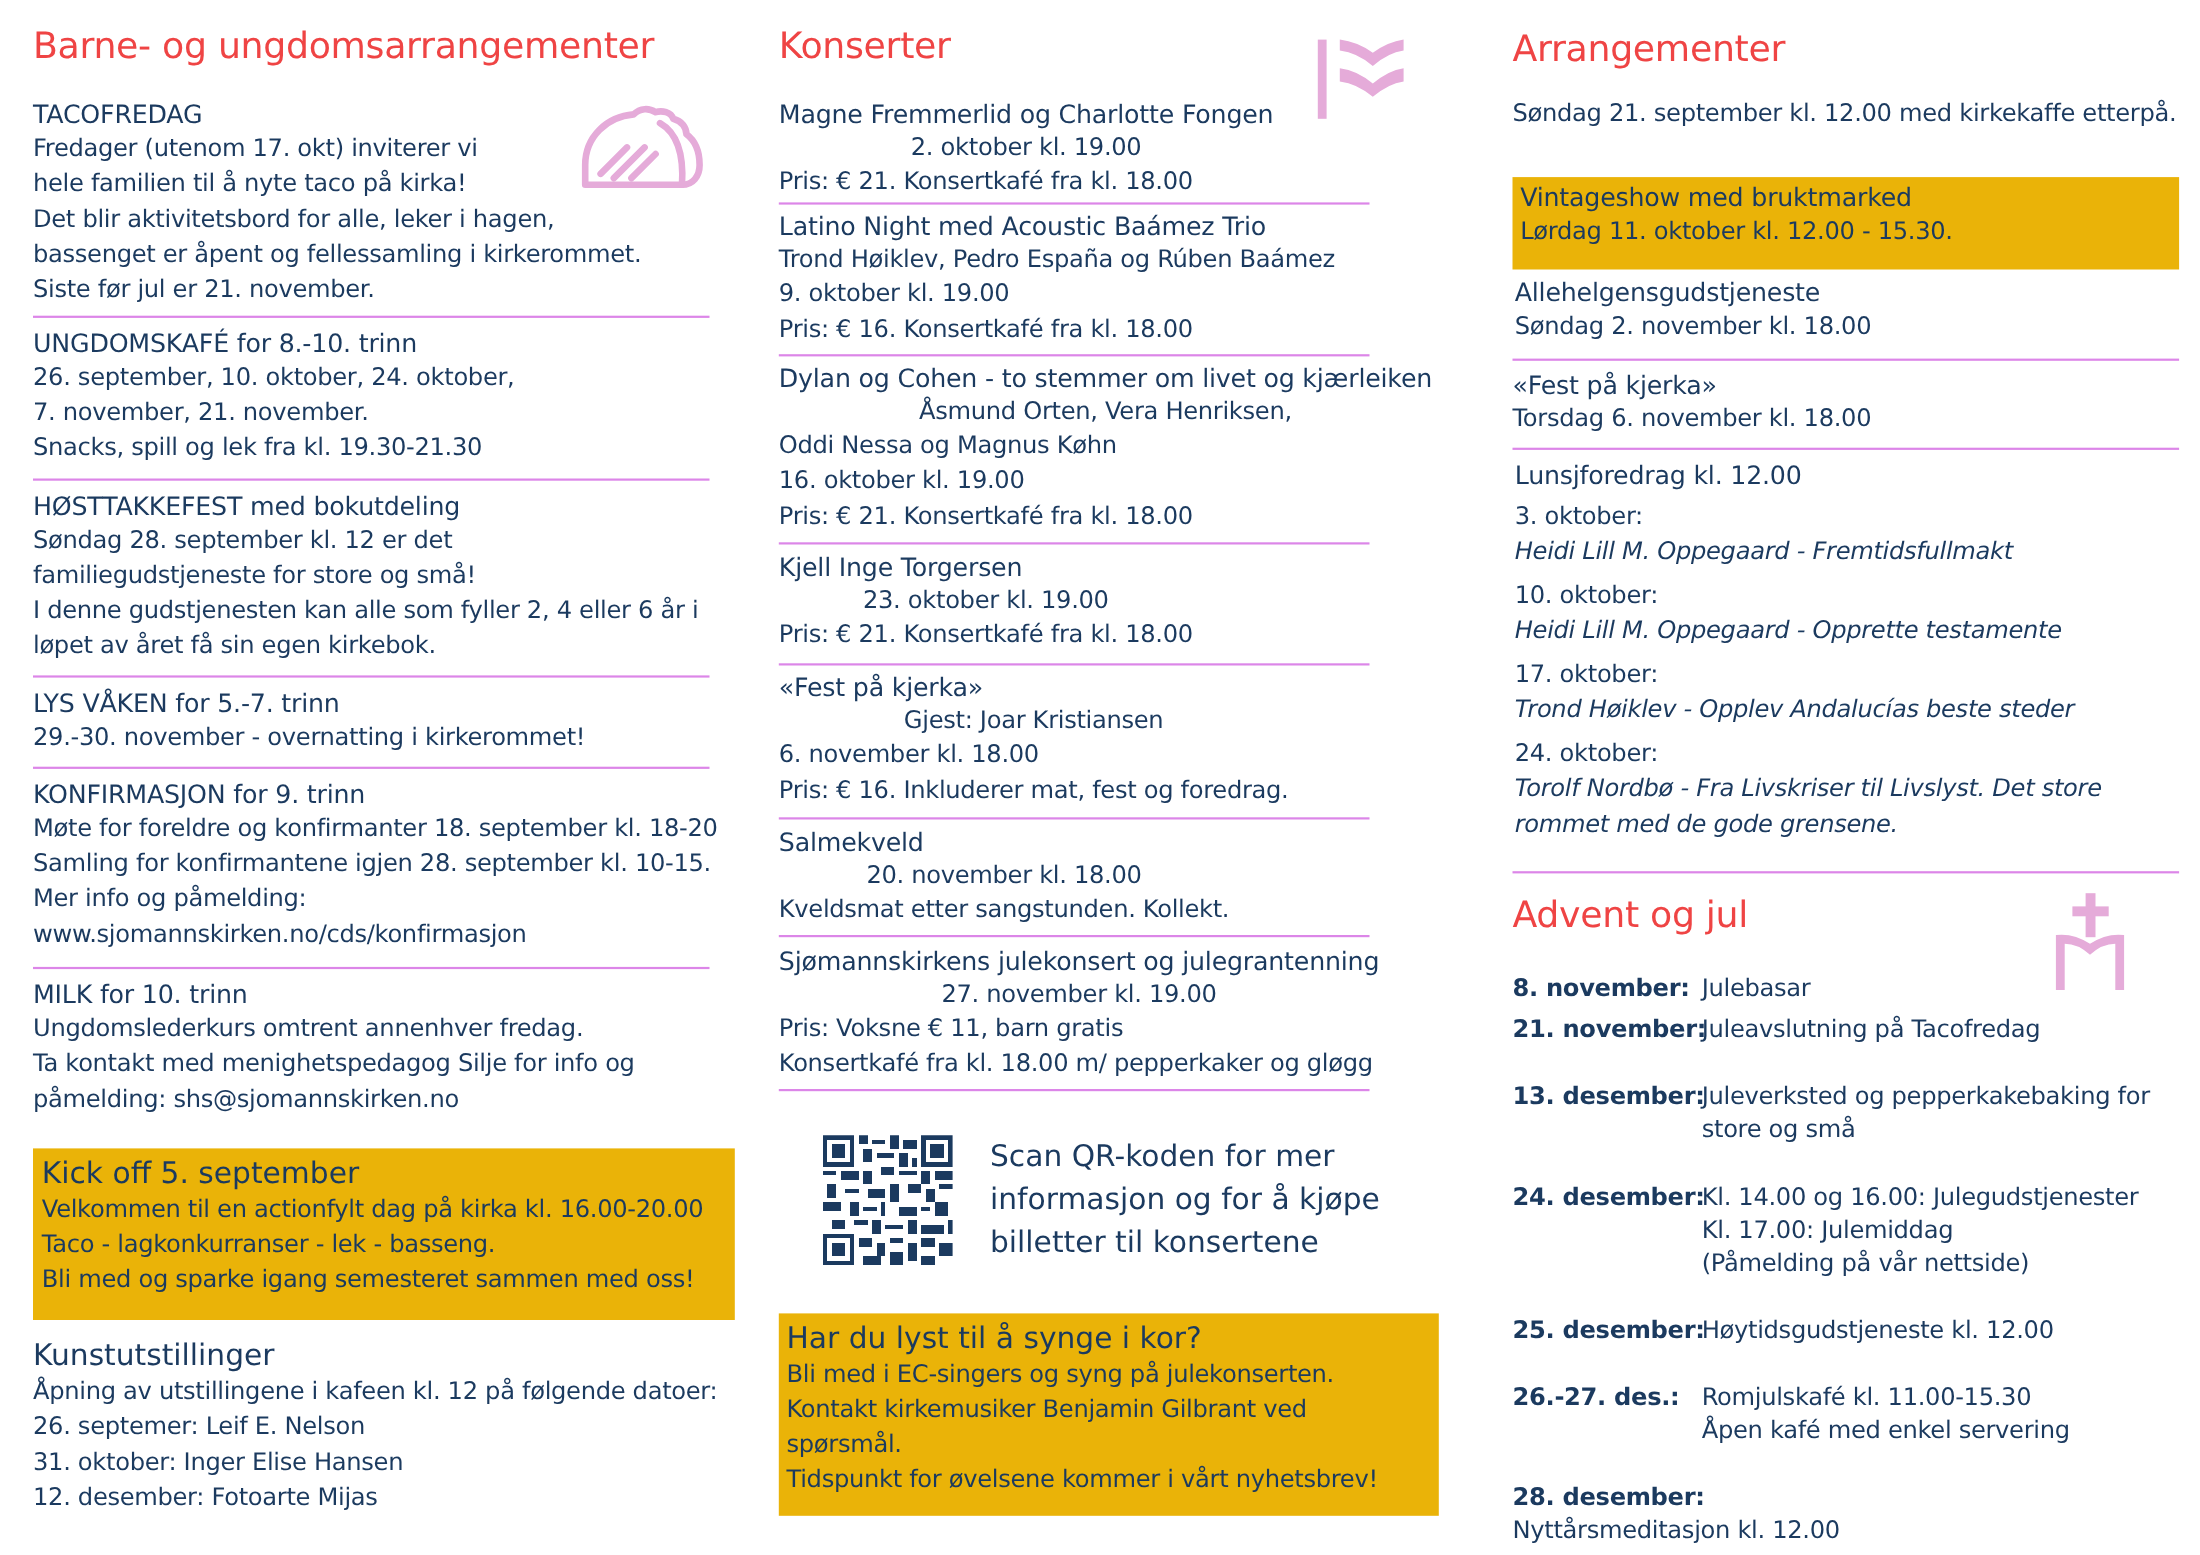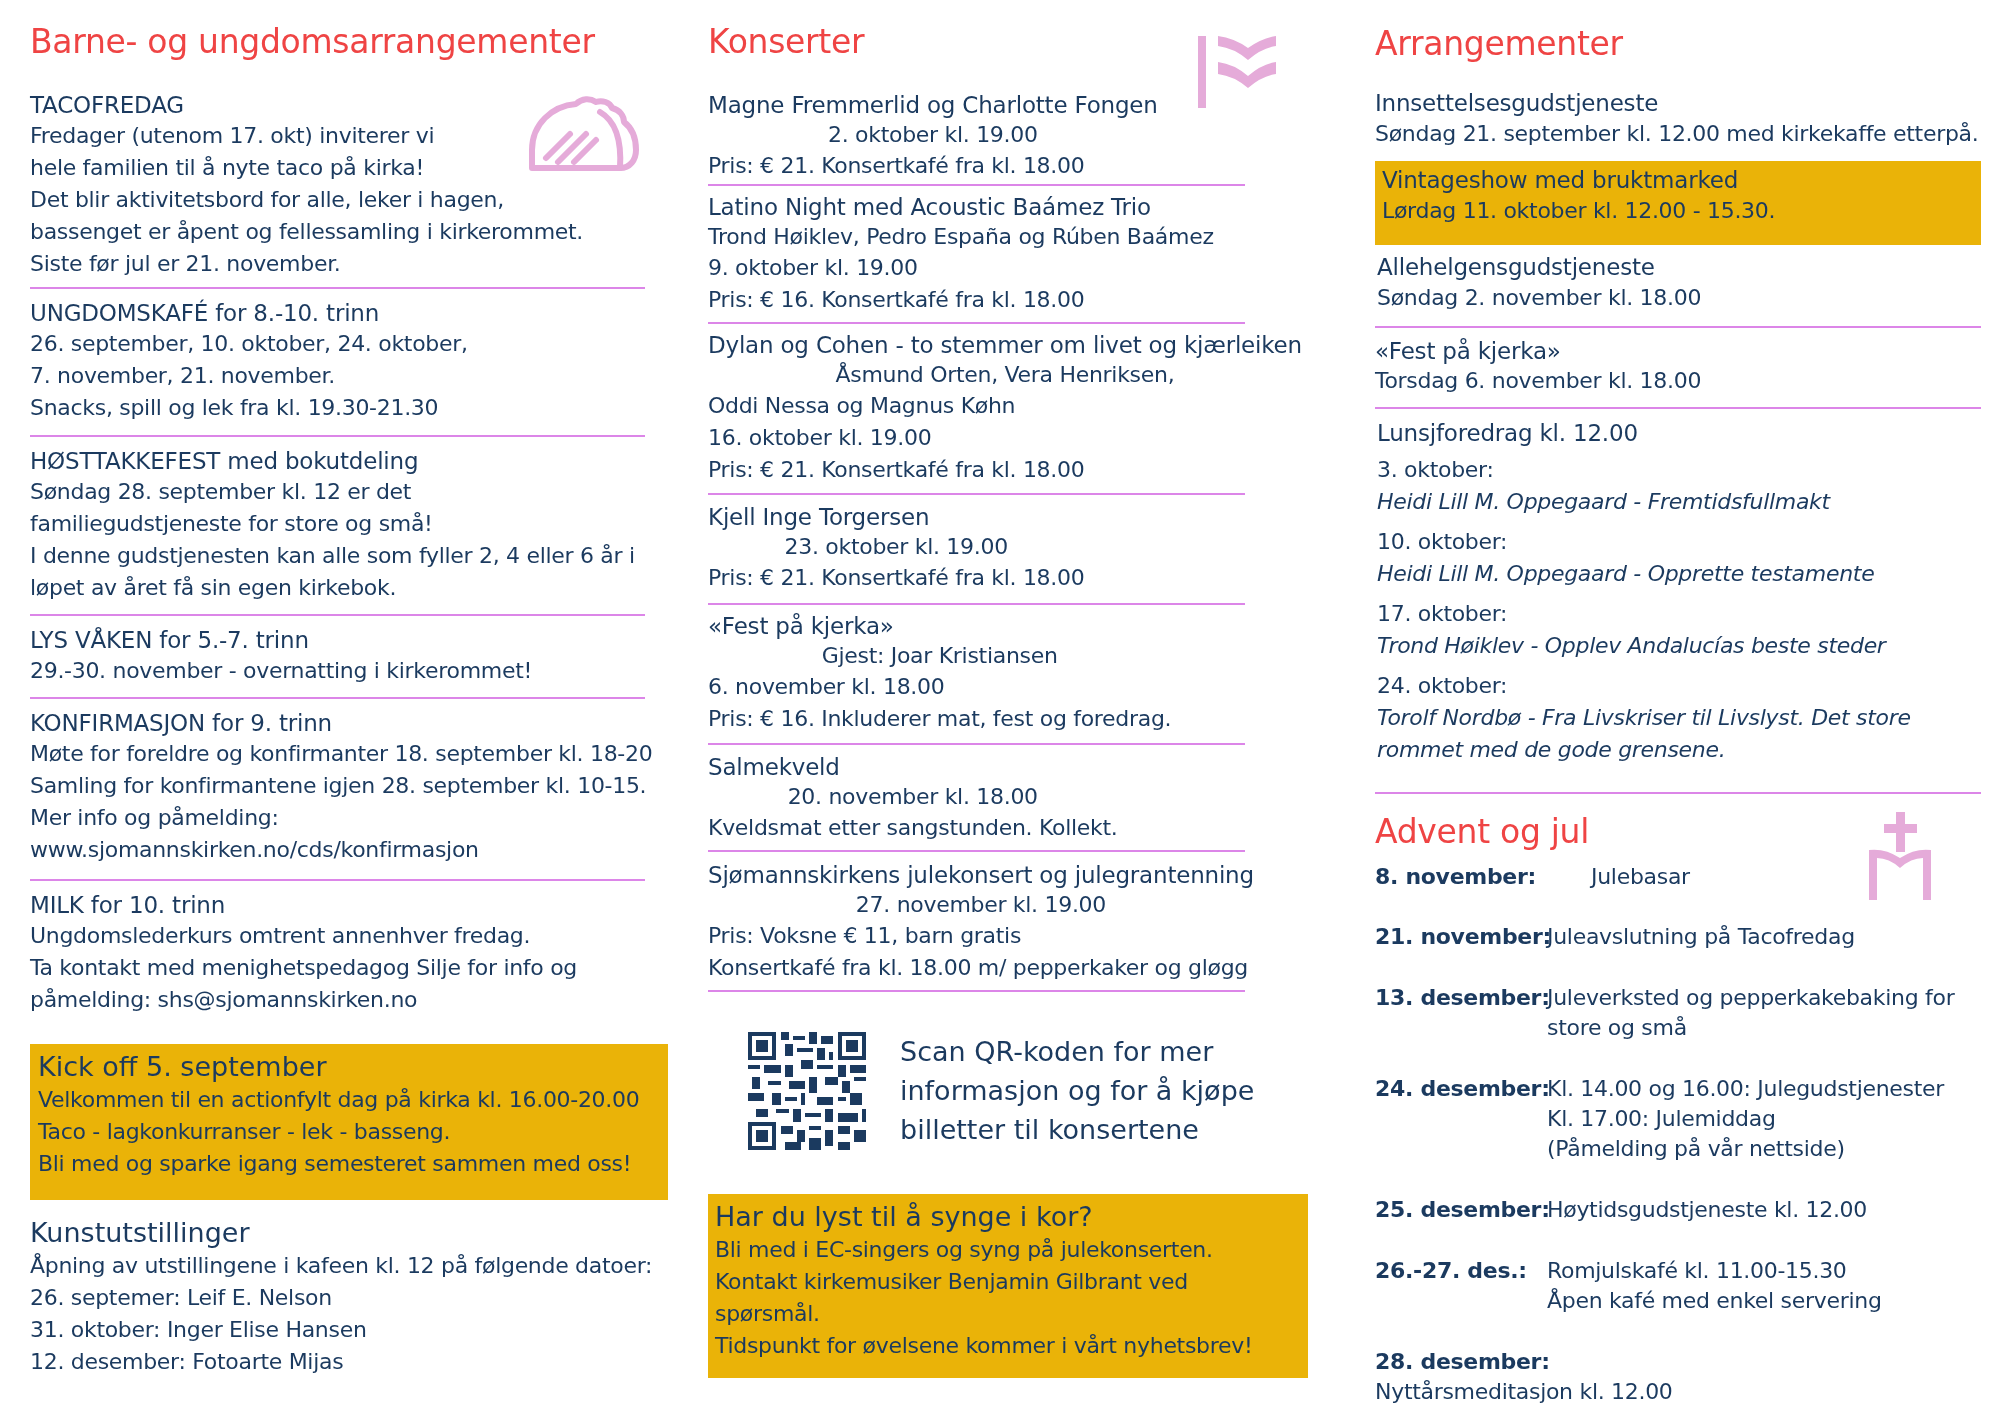--- a/index.html
+++ b/index.html
@@ -254,21 +254,20 @@
       <div class="line">spørsmål.</div>
       <div class="line">Tidspunkt for øvelsene kommer i vårt nyhetsbrev!</div>
     </div>
   </div>
 </div>
 
 <div class="col" id="col-right">
   <h1 class="section-title" style="top:24px;left:0;">Arrangementer</h1>
 
   <div class="block" style="top:88px;">
-    <div class="block-title">Innsettelsesgudstjeneste</div>
     <div class="line">Søndag 21. september kl. 12.00 med kirkekaffe etterpå.</div>
   </div>
 
   <div class="highlight" style="top:161px;left:0;width:606px;height:84px;">
     <div style="position:absolute;left:7px;top:4px;">
       <div class="block-title">Vintageshow med bruktmarked</div>
       <div class="line">Lørdag 11. oktober kl. 12.00 - 15.30.</div>
     </div>
   </div>
 
@@ -301,21 +300,21 @@
   <h1 class="section-title" style="top:812px;left:0;">Advent og jul</h1>
 
   <div class="icon" style="left:492px;top:810px;">
     <svg width="66" height="92" viewBox="0 0 66 92">
       <rect x="29" y="2" width="9" height="40" fill="#e5abd9"></rect>
       <rect x="17" y="14" width="33" height="9" fill="#e5abd9"></rect>
       <path d="M2 90 L2 40 Q18 38 33 48 Q48 38 64 40 L64 90 L56 90 L56 48 Q44 48 33 58 Q22 48 10 48 L10 90 Z" fill="#e5abd9"></path>
     </svg>
   </div>
 
-  <div class="ad-row" style="top:862px;gap:44px;">
+  <div class="ad-row" style="top:884px;">
     <div class="ad-date">8. november:</div>
     <div class="ad-text">
         <div>Julebasar</div>
       </div>
   </div>
   <div class="ad-row" style="top:922px;">
     <div class="ad-date">21. november:</div>
     <div class="ad-text">
         <div>Juleavslutning på Tacofredag</div>
       </div>

